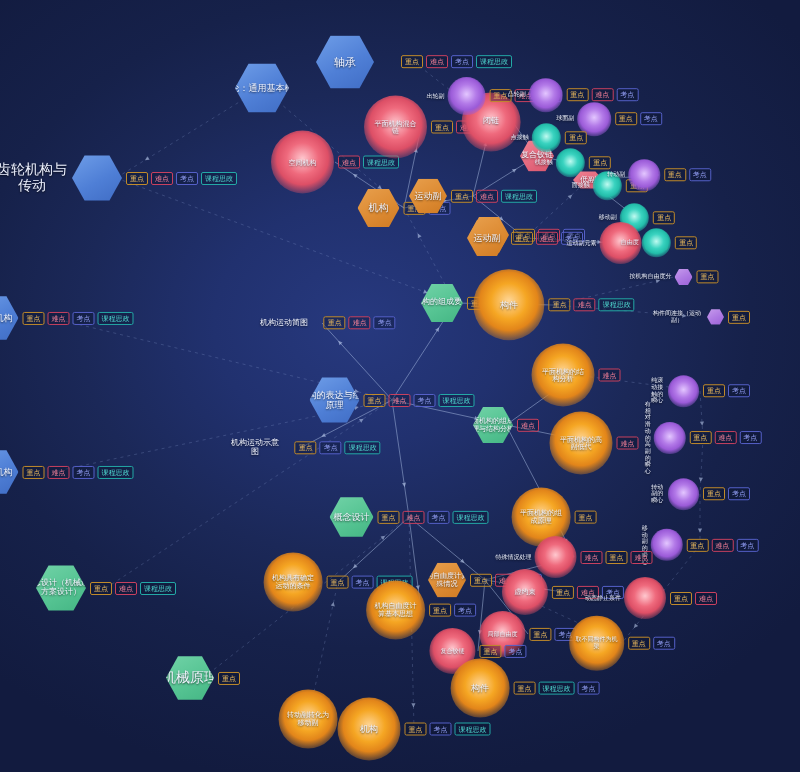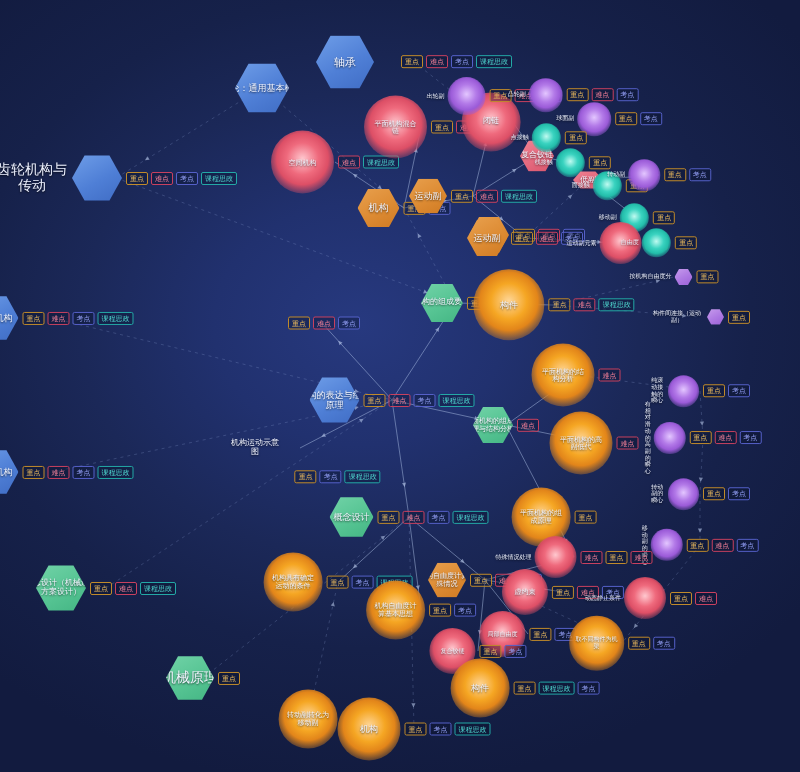--- a/index.html
+++ b/index.html
@@ -384,20 +384,23 @@
         <div class="shape circ circ-orange" style="width: 71.4px; height: 71.4px;">
           <div class="lbl" style="font-size: 9px; width: 52.7px; white-space: normal;">构件</div>
         </div>
         <div class="tags">
           <span class="tag t-key">重点</span>
           <span class="tag t-hard">难点</span>
           <span class="tag t-ideo">课程思政</span>
         </div>
       </div>
       <div class="node" style="left: 322px; top: 323px;">
+        <div class="shape circ circ-green" style="width: 71.4px; height: 71.4px;">
+          <div class="lbl" style="font-size: 8px; width: 52.7px; white-space: normal;">机构运动简图</div>
+        </div>
         <div class="tags">
           <span class="tag t-key">重点</span>
           <span class="tag t-hard">难点</span>
           <span class="tag t-exam">考点</span>
         </div>
       </div>
       <div class="node" style="left: 674px; top: 277px;">
         <div class="lbl-out" style="font-size: 6px; margin-right: 3px; max-width: 74px; white-space: normal;">按机构自由度分</div>
         <div class="shape hex hex-purple" style="width: 18px; height: 17.28px;"></div>
         <div class="tags">
@@ -439,21 +442,21 @@
         </div>
       </div>
       <div class="node" style="left: 594px; top: 443px;">
         <div class="shape circ circ-orange" style="width: 63px; height: 63px;">
           <div class="lbl" style="font-size: 7px; width: 46.5px; white-space: normal;">平面机构的高副低代</div>
         </div>
         <div class="tags">
           <span class="tag t-hard">难点</span>
         </div>
       </div>
-      <div class="node" style="left: 300px; top: 448px; align-items: flex-end;">
+      <div class="node" style="left: 300px; top: 448px;">
         <div class="shape circ circ-green" style="width: 71.4px; height: 71.4px;">
           <div class="lbl" style="font-size: 8px; width: 52.7px; white-space: normal;">机构运动示意图</div>
         </div>
         <div class="tags">
           <span class="tag t-key">重点</span>
           <span class="tag t-exam">考点</span>
           <span class="tag t-ideo">课程思政</span>
         </div>
       </div>
       <div class="node" style="left: 700px; top: 391px;">

